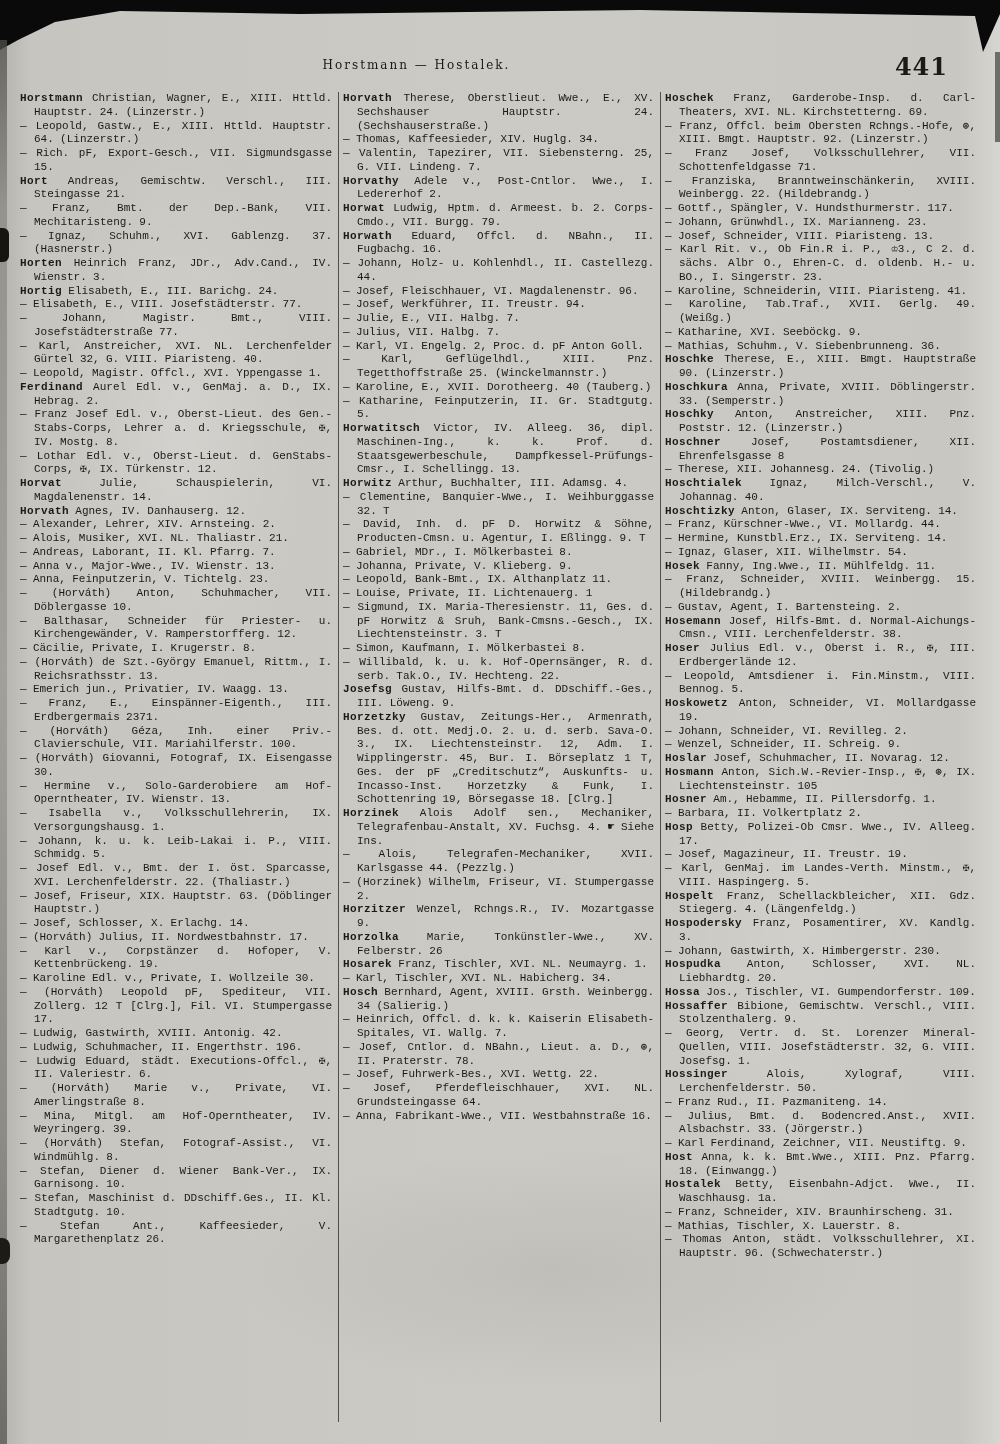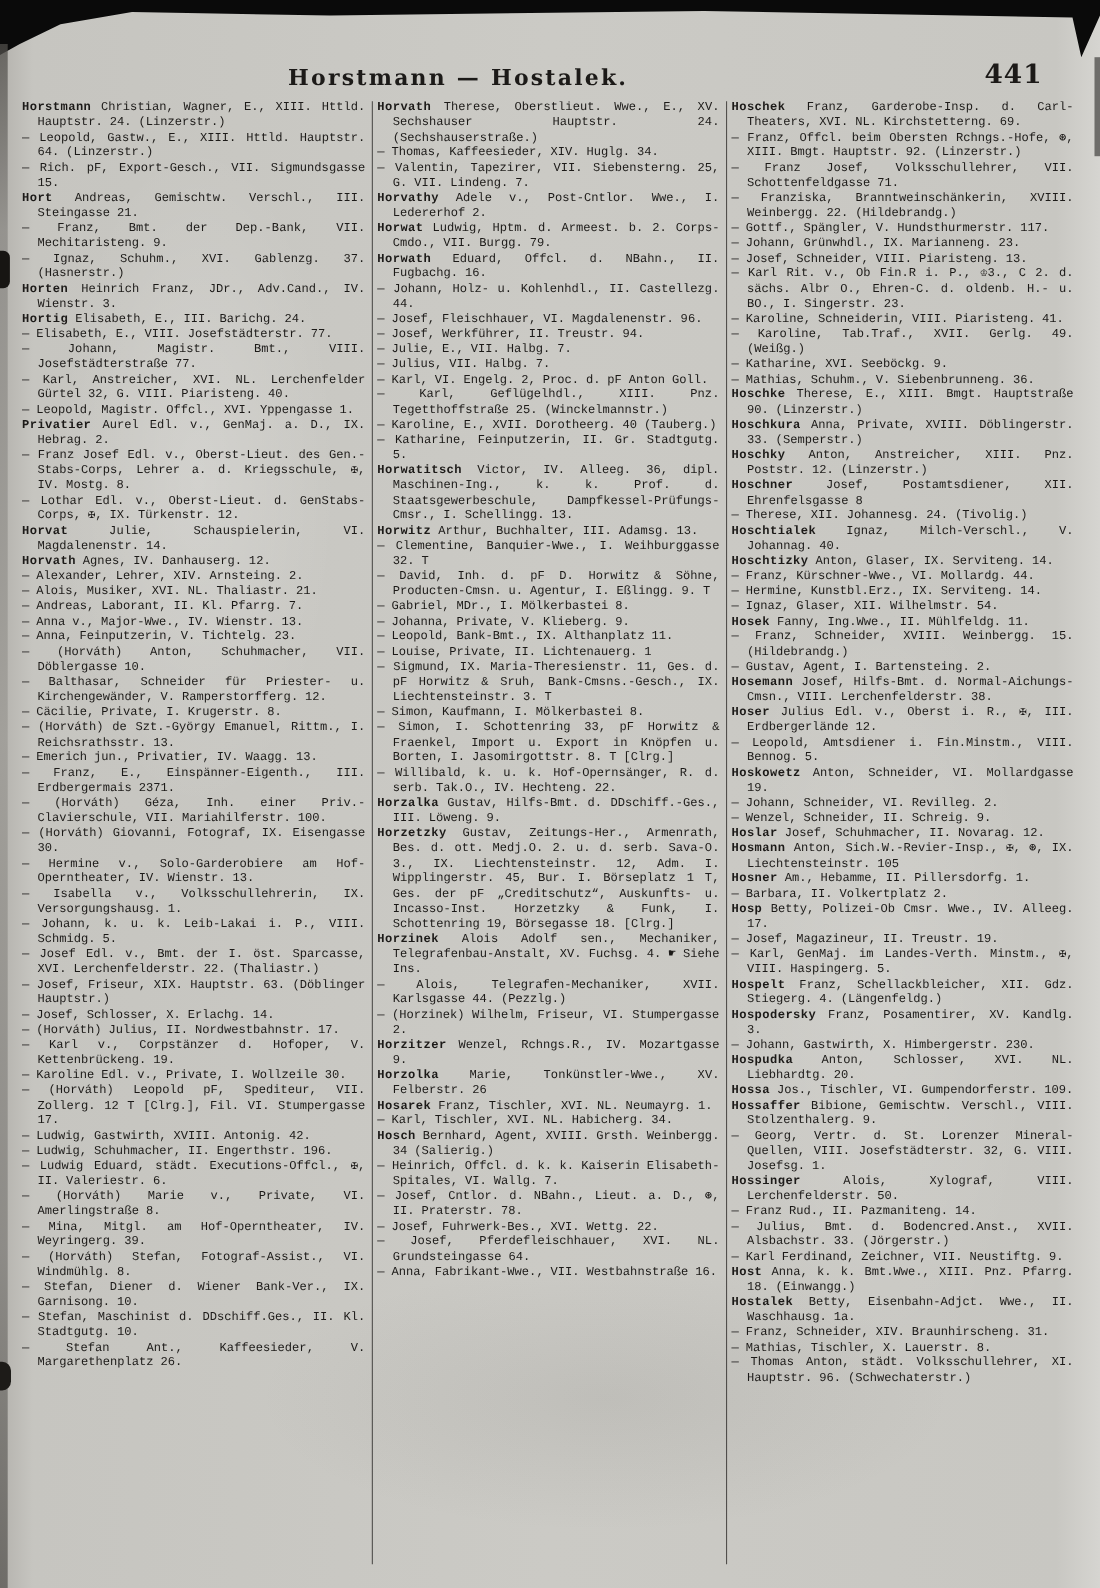--- a/index.html
+++ b/index.html
@@ -13,22 +13,22 @@
   
   .scan-top{position:absolute;left:0;top:0;width:1000px;height:52px;background:#0a0a0a;
         clip-path:polygon(0 0,1000px 0,1000px 14px,983px 52px,975px 16px,640px 10px,300px 14px,120px 11px,55px 22px,18px 40px,0 50px);}
   .scan-left{position:absolute;left:0;top:40px;width:7px;height:1404px;
         background:linear-gradient(180deg,#4f4d49,#8a8884 12%,#9b9994 45%,#807e7a 78%,#565450);opacity:.75;}
   .blob1{position:absolute;left:0;top:228px;width:9px;height:34px;background:#171512;border-radius:0 6px 6px 0;}
   .blob2{position:absolute;left:0;top:1238px;width:10px;height:26px;background:#1d1b18;border-radius:0 8px 8px 0;}
   .blob3{position:absolute;right:0;top:52px;width:5px;height:90px;background:#2a2826;opacity:.6;}
   
   .hdr{position:absolute;left:0;top:58px;width:1000px;height:30px;}
-  .hdr-title{position:absolute;left:0;width:833px;text-align:center;font-weight:bold;
-        font-size:20px;letter-spacing:2px;}
+  .hdr-title{position:absolute;left:0;width:833px;text-align:center;font-weight:normal;
+        font-size:12px;letter-spacing:2px;}
   .hdr-page{position:absolute;right:52px;top:-6px;font-size:24px;font-weight:bold;letter-spacing:1px;}
   
   .cols{position:absolute;left:16px;top:92px;width:968px;height:1330px;display:flex;font-family:Liberation Mono, monospace;}
   .col{width:322px;height:1330px;overflow:hidden;padding:0 6px 0 4px;box-sizing:border-box;}
   .col + .col{border-left:1px solid rgba(40,38,36,.75);}
   .col p{margin:0;font-size:11px;line-height:1.25;text-align:justify;
          padding-left:14px;text-indent:-14px;word-spacing:-0.3px;}
   .col p b{font-weight:bold;letter-spacing:.4px;}
 </style>
 </head>
@@ -66,21 +66,21 @@
         <p><b>Hortig</b><span> Elisabeth, E., III. Barichg. 24.</span></p>
 
         <p><b></b><span>— Elisabeth, E., VIII. Josefstädterstr. 77.</span></p>
 
         <p><b></b><span>— Johann, Magistr. Bmt., VIII. Josefstädterstraße 77.</span></p>
 
         <p><b></b><span>— Karl, Anstreicher, XVI. NL. Lerchenfelder Gürtel 32, G. VIII. Piaristeng. 40.</span></p>
 
         <p><b></b><span>— Leopold, Magistr. Offcl., XVI. Yppengasse 1.</span></p>
 
-        <p><b>Privatier</b><span> Aurel Edl. v., GenMaj. a. D., IX. Hebrag. 2.</span></p>
+        <p><b>Ferdinand</b><span> Aurel Edl. v., GenMaj. a. D., IX. Hebrag. 2.</span></p>
 
         <p><b></b><span>— Franz Josef Edl. v., Oberst-Lieut. des Gen.-Stabs-Corps, Lehrer a. d. Kriegsschule, ✠, IV. Mostg. 8.</span></p>
 
         <p><b></b><span>— Lothar Edl. v., Oberst-Lieut. d. GenStabs-Corps, ✠, IX. Türkenstr. 12.</span></p>
 
         <p><b>Horvat</b><span> Julie, Schauspielerin, VI. Magdalenenstr. 14.</span></p>
 
         <p><b>Horvath</b><span> Agnes, IV. Danhauserg. 12.</span></p>
 
         <p><b></b><span>— Alexander, Lehrer, XIV. Arnsteing. 2.</span></p>
@@ -174,44 +174,43 @@
         <p><b></b><span>— Karl, VI. Engelg. 2, Proc. d. pF Anton Goll.</span></p>
 
         <p><b></b><span>— Karl, Geflügelhdl., XIII. Pnz. Tegetthoffstraße 25. (Winckelmannstr.)</span></p>
 
         <p><b></b><span>— Karoline, E., XVII. Dorotheerg. 40 (Tauberg.)</span></p>
 
         <p><b></b><span>— Katharine, Feinputzerin, II. Gr. Stadtgutg. 5.</span></p>
 
         <p><b>Horwatitsch</b><span> Victor, IV. Alleeg. 36, dipl. Maschinen-Ing., k. k. Prof. d. Staatsgewerbeschule, Dampfkessel-Prüfungs-Cmsr., I. Schellingg. 13.</span></p>
 
-        <p><b>Horwitz</b><span> Arthur, Buchhalter, III. Adamsg. 13.</span></p>
+        <p><b>Horwitz</b><span> Arthur, Buchhalter, III. Adamsg. 4.</span></p>
 
         <p><b></b><span>— Clementine, Banquier-Wwe., I. Weihburggasse 32. T</span></p>
 
         <p><b></b><span>— David, Inh. d. pF D. Horwitz &amp; Söhne, Producten-Cmsn. u. Agentur, I. Eßlingg. 9. T</span></p>
 
         <p><b></b><span>— Gabriel, MDr., I. Mölkerbastei 8.</span></p>
 
         <p><b></b><span>— Johanna, Private, V. Klieberg. 9.</span></p>
 
         <p><b></b><span>— Leopold, Bank-Bmt., IX. Althanplatz 11.</span></p>
 
         <p><b></b><span>— Louise, Private, II. Lichtenauerg. 1</span></p>
 
         <p><b></b><span>— Sigmund, IX. Maria-Theresienstr. 11, Ges. d. pF Horwitz &amp; Sruh, Bank-Cmsns.-Gesch., IX. Liechtensteinstr. 3. T</span></p>
 
         <p><b></b><span>— Simon, Kaufmann, I. Mölkerbastei 8.</span></p>
 
-        <p><b></b><span>— Simon, I. Schottenring 33, pF Horwitz &amp; Fraenkel, Import u. Export in Knöpfen u. Borten, I. Jasomirgottstr. 8. T [Clrg.]</span></p>
 
         <p><b></b><span>— Willibald, k. u. k. Hof-Opernsänger, R. d. serb. Tak.O., IV. Hechteng. 22.</span></p>
 
 
-        <p><b>Horzalka</b><span> Gustav, Hilfs-Bmt. d. DDschiff.-Ges., III. Löweng. 9.</span></p>
+        <p><b>Josefsg</b><span> Gustav, Hilfs-Bmt. d. DDschiff.-Ges., III. Löweng. 9.</span></p>
 
         <p><b>Horzetzky</b><span> Gustav, Zeitungs-Her., Armenrath, Bes. d. ott. Medj.O. 2. u. d. serb. Sava-O. 3., IX. Liechtensteinstr. 12, Adm. I. Wipplingerstr. 45, Bur. I. Börseplatz 1 T, Ges. der pF „Creditschutz“, Auskunfts- u. Incasso-Inst. Horzetzky &amp; Funk, I. Schottenring 19, Börsegasse 18. [Clrg.]</span></p>
 
         <p><b>Horzinek</b><span> Alois Adolf sen., Mechaniker, Telegrafenbau-Anstalt, XV. Fuchsg. 4. ☛ Siehe Ins.</span></p>
 
         <p><b></b><span>— Alois, Telegrafen-Mechaniker, XVII. Karlsgasse 44. (Pezzlg.)</span></p>
 
         <p><b></b><span>— (Horzinek) Wilhelm, Friseur, VI. Stumpergasse 2.</span></p>
 
         <p><b>Horzitzer</b><span> Wenzel, Rchngs.R., IV. Mozartgasse 9.</span></p>

